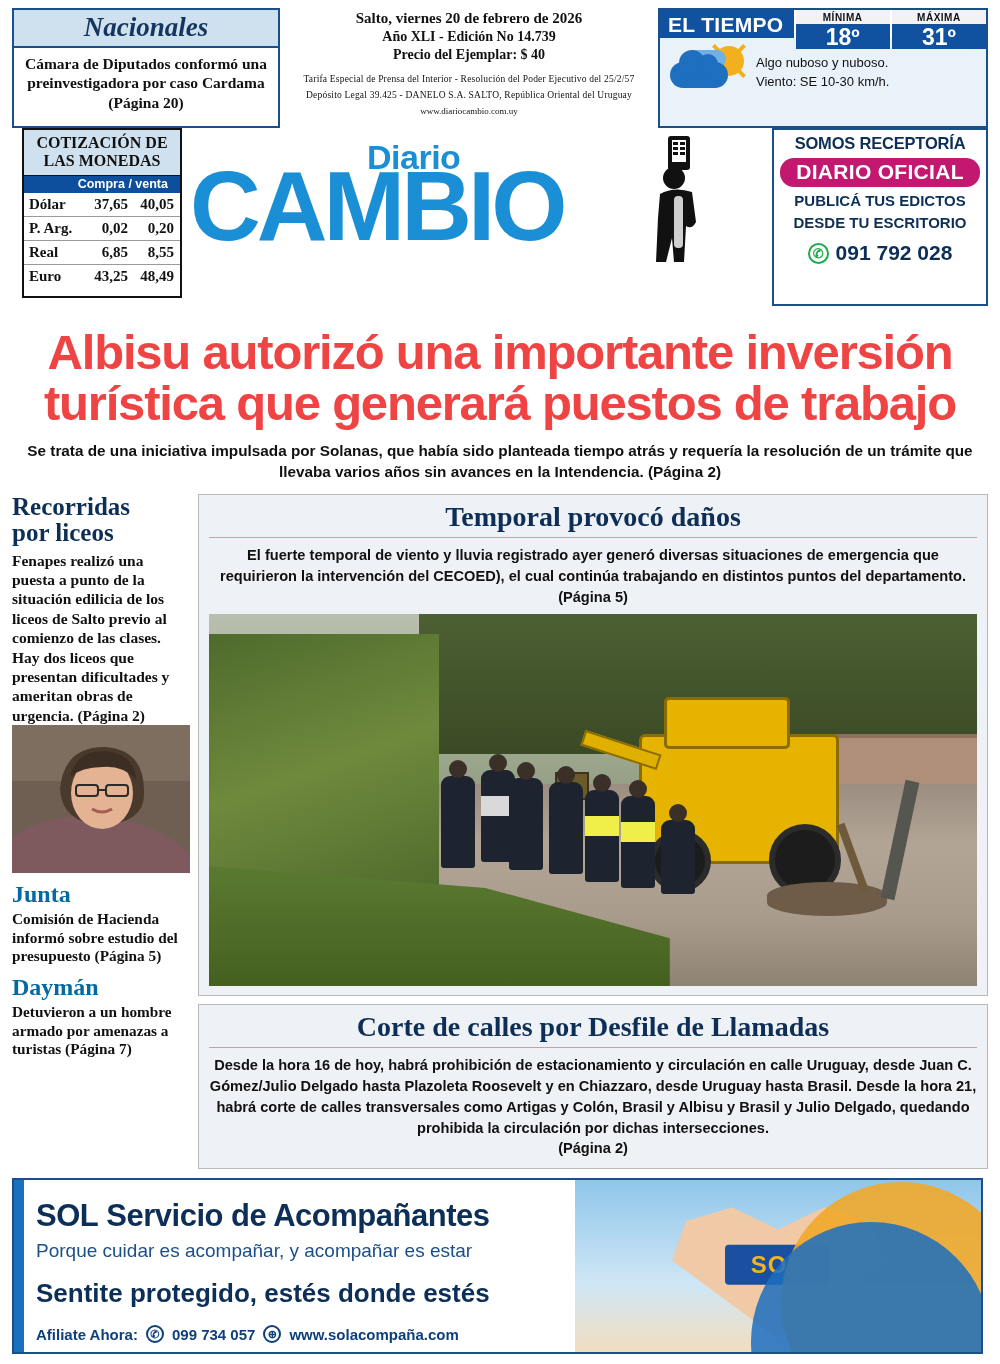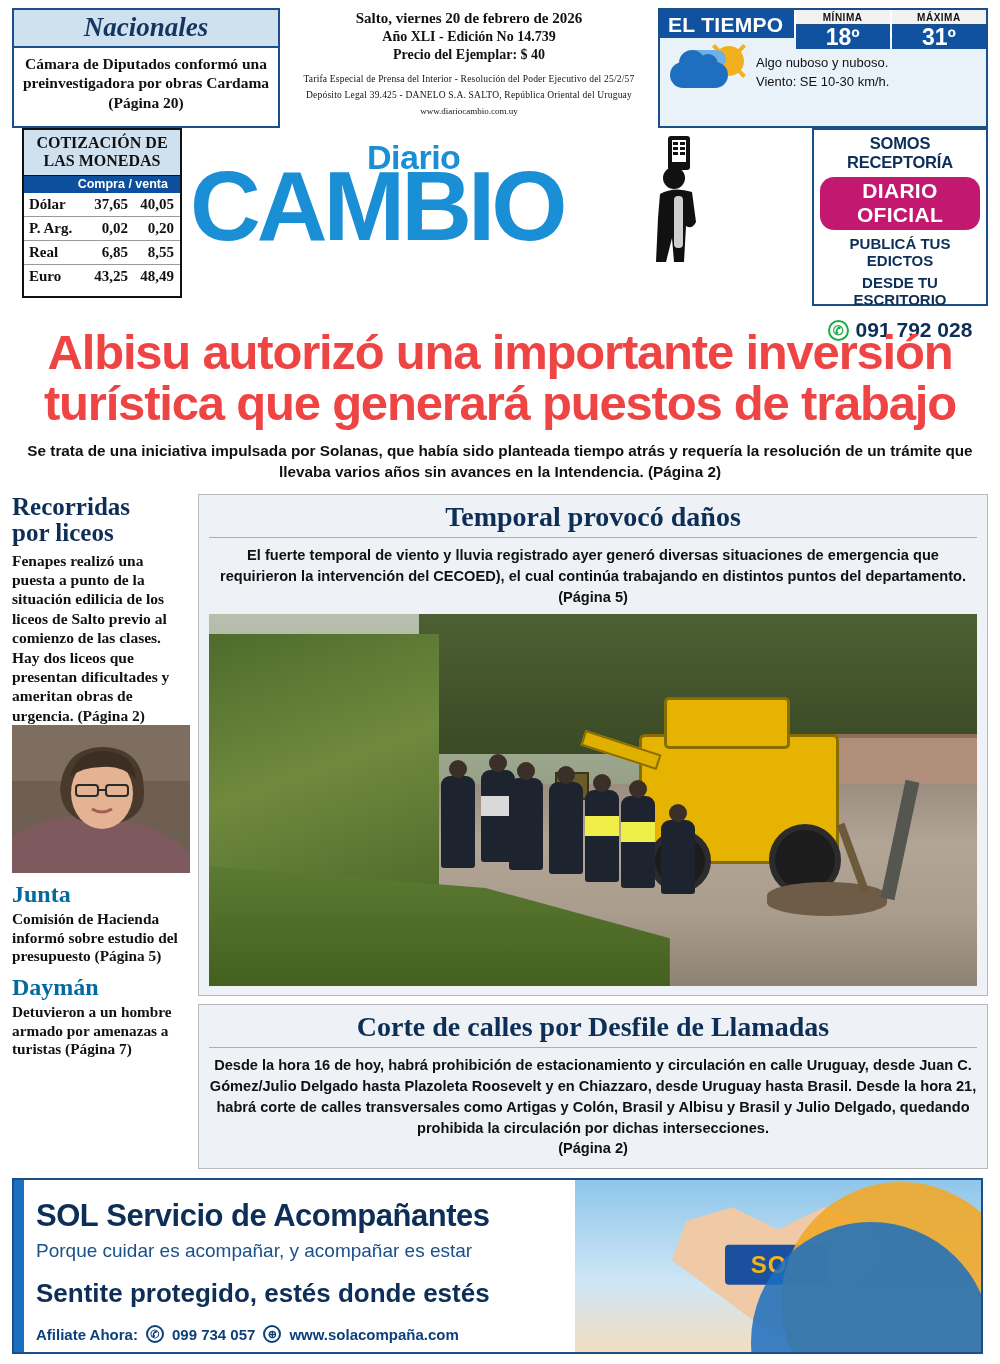--- a/index.html
+++ b/index.html
@@ -105,21 +105,21 @@
     letter-spacing:-.5px;
   }
   .logo-cambio {
     position:absolute; left:8px; top:32px;
     font-family:"Liberation Sans", sans-serif; font-weight:bold; font-size:98px;
     color:#1b8fd6; letter-spacing:-4px; line-height:.95;
   }
   .logo-man { position:absolute; left:440px; top:6px; width:86px; height:130px; }
 
   .receptoria {
-    width:176px; margin-right:12px; border:2px solid #1b4f8a; background:#fff; height:178px;
+    width:216px; margin-right:12px; border:2px solid #1b4f8a; background:#fff; height:178px;
     padding:4px 6px 0; text-align:center;
   }
   .rec-l1 { font-size:16.5px; font-weight:bold; color:#0d2f57; letter-spacing:-.2px; }
   .rec-oficial {
     margin:5px 0; background:#c2186f; color:#fff; font-weight:bold;
     font-size:21px; padding:2px 0 3px; letter-spacing:.3px;border-radius:14px;
   }
   .rec-l2 { font-size:15px; font-weight:bold; color:#0d2f57; margin-top:5px;}
   .rec-l3 { font-size:15px; font-weight:bold; color:#0d2f57; margin-top:5px;}
   .rec-phone {
@@ -278,21 +278,21 @@
 </head>
 <body>
 
 <div class="page">
 
   <div class="topstrip">
 
     <div class="nacionales">
       <div class="nac-title">Nacionales</div>
       <div class="nac-body">
-        <span>Cámara de Diputados conformó una preinvestigadora por obras Cardama</span><br>
+        <span>Cámara de Diputados conformó una preinvestigadora por caso Cardama</span><br>
         <span>(Página 20)</span>
       </div>
     </div>
 
     <div class="masthead-center">
       <div class="mc-line1">Salto, viernes 20 de febrero de 2026</div>
       <div class="mc-line2">Año XLI - Edición No 14.739</div>
       <div class="mc-line3">Precio del Ejemplar: $ 40</div>
       <div class="mc-small">Tarifa Especial de Prensa del Interior - Resolución del Poder Ejecutivo del 25/2/57</div>
       <div class="mc-small" style="margin-top:2px">Depósito Legal 39.425 - DANELO S.A. SALTO, República Oriental del Uruguay</div>

